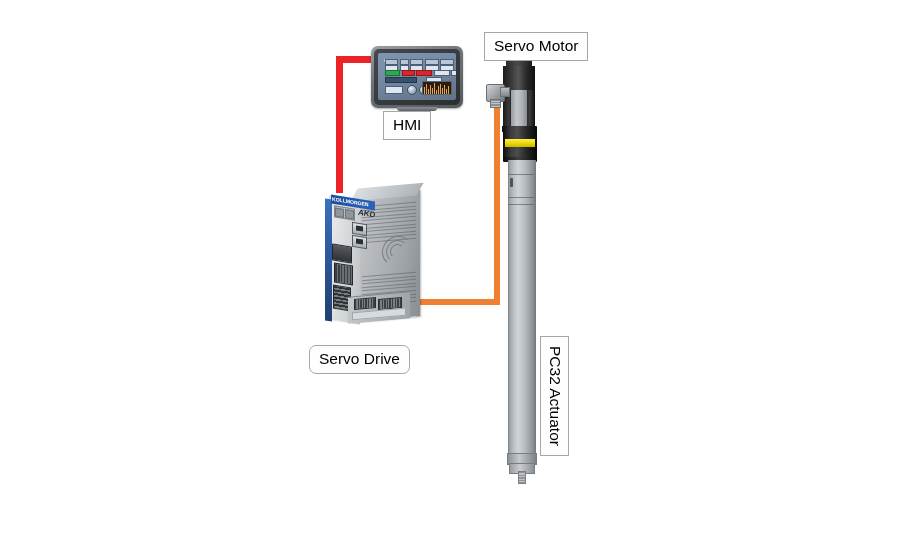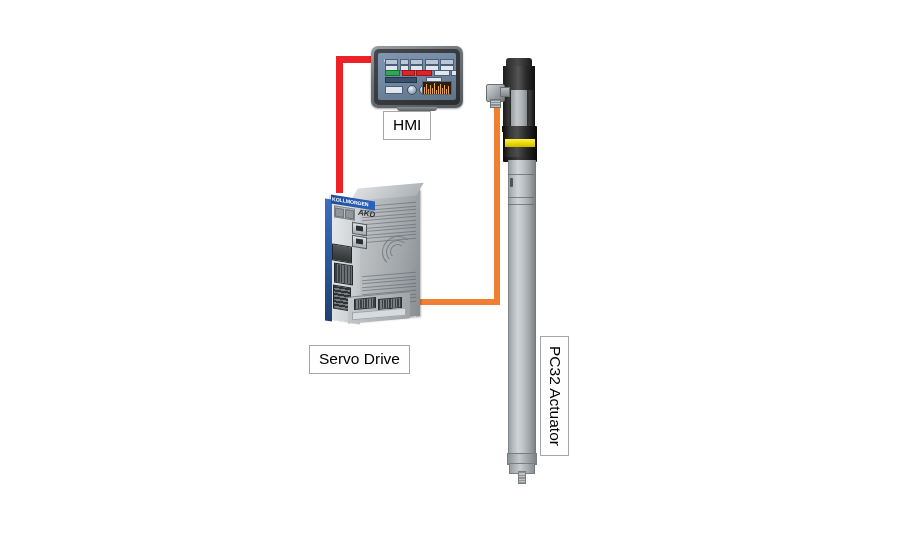--- a/index.html
+++ b/index.html
@@ -36,21 +36,21 @@
   }
   .label-box.vertical {
     writing-mode: vertical-rl;
     text-orientation: mixed;
     padding: 9px 5px 9px 6px;
   }
 
   #label-servo-motor { left: 484px; top: 32px; }
   #label-hmi         { left: 383px; top: 111px; }
   #label-gearbox     { left: 540px; top: 137px; }
-  #label-servo-drive { left: 309px; top: 345px; }
+  #label-servo-drive { left: 309px; top: 345px; border-radius: 7px; }
   #label-pc32        { left: 540px; top: 336px; }
 
   
   .cable { position: absolute; }
 
   
   #cable-red-horizontal {
     left: 336px; top: 56px;
     width: 42px; height: 7px;
     background: #ec2227;
@@ -630,17 +630,18 @@
     <div id="actuator-tube"></div>
     <div class="actuator-joint" id="actuator-joint-1"></div>
     <div class="actuator-joint" id="actuator-joint-2"></div>
     <div class="actuator-joint" id="actuator-joint-3"></div>
     <div id="actuator-side-port"></div>
     <div id="actuator-end-collar"></div>
     <div id="actuator-end-flange"></div>
     <div id="actuator-rod-tip"></div>
   </div>
 
+  <div class="label-box" id="label-servo-motor">Servo Motor</div>
   <div class="label-box" id="label-hmi">HMI</div>
   <div class="label-box" id="label-servo-drive">Servo Drive</div>
   <div class="label-box vertical" id="label-pc32">PC32 Actuator</div>
 
 </div>
 
 </body></html>

